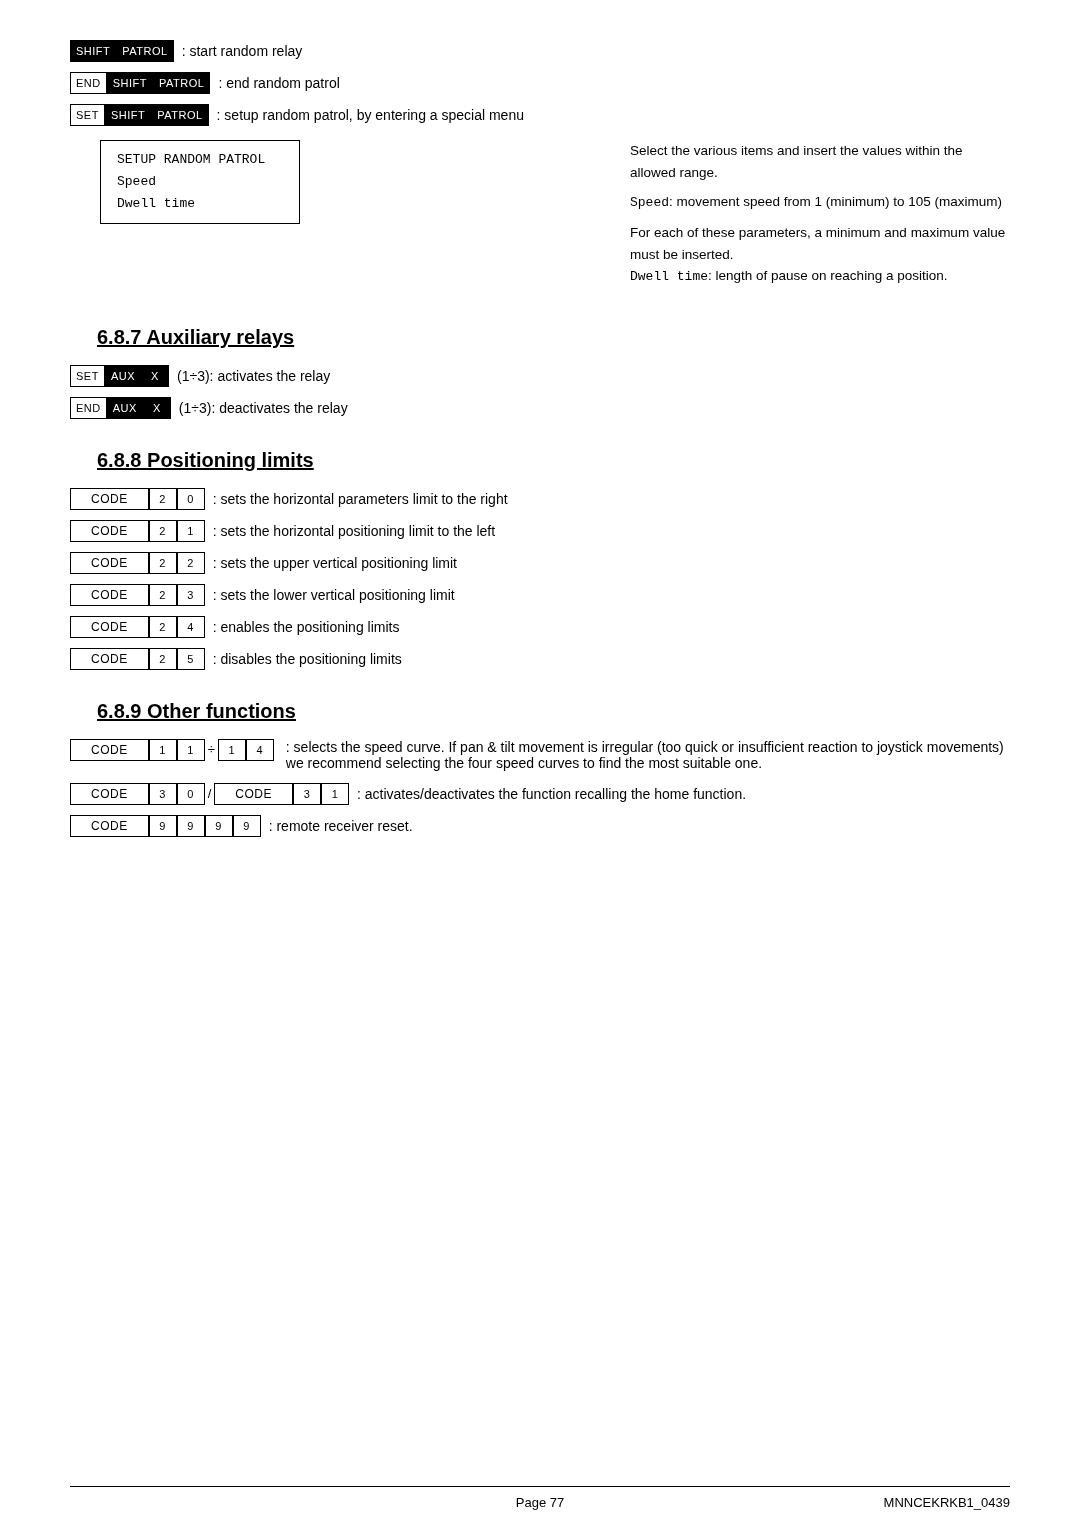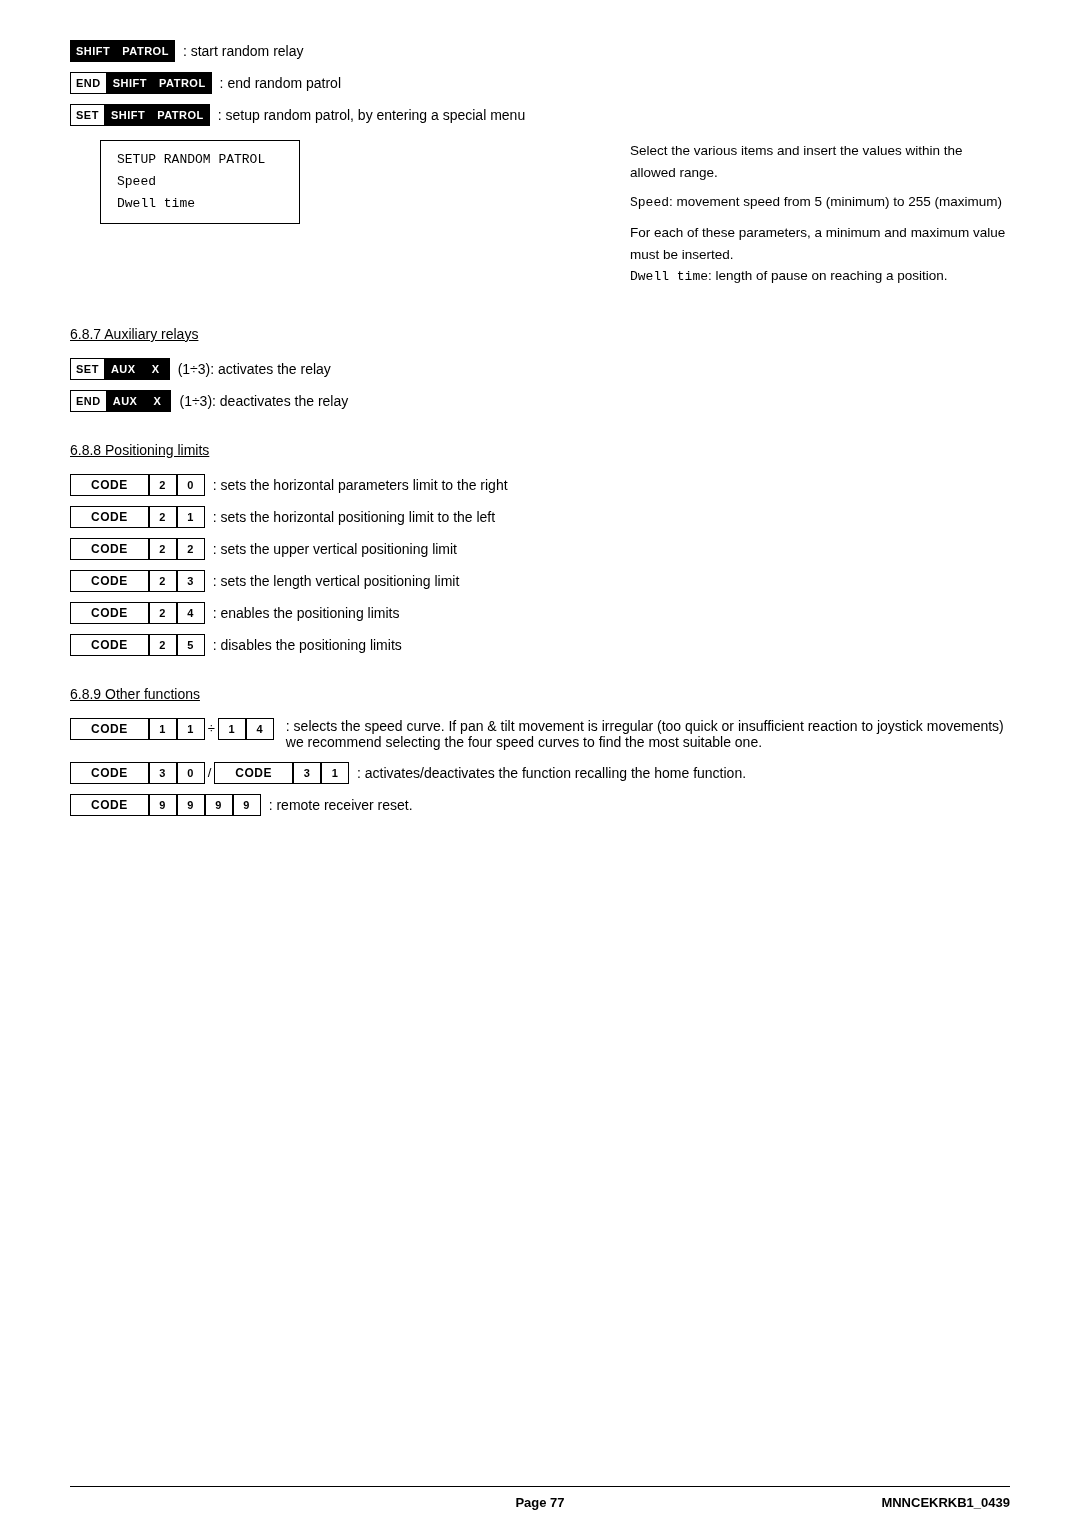--- a/index.html
+++ b/index.html
@@ -16,21 +16,21 @@
       padding: 40px 70px 80px 70px;
     }
 
     
     .key {
       display: inline-flex;
       align-items: center;
       justify-content: center;
       border: 1.5px solid #000;
       font-size: 11px;
-      font-weight: bold;
+      font-weight: normal;
       padding: 2px 5px;
       min-width: 28px;
       height: 22px;
       vertical-align: middle;
       background: #fff;
       letter-spacing: 0.5px;
     }
     .key-filled {
       background: #000;
       color: #fff;
@@ -42,24 +42,25 @@
       min-width: 34px;
     }
 
     
     .section-title-plain {
       font-size: 14px;
       font-weight: bold;
       margin-bottom: 14px;
     }
     .section-title-underline {
-      font-size: 14px;
-      font-weight: normal;
+      font-size: 20px;
+      font-weight: bold;
       text-decoration: underline;
       margin-bottom: 16px;
+      margin-left: 27px;
     }
 
     
     .cmd-row {
       display: flex;
       align-items: center;
       margin-bottom: 10px;
       flex-wrap: wrap;
     }
     .cmd-desc {
@@ -101,21 +102,20 @@
       bottom: 18px;
       left: 0;
       right: 0;
       display: flex;
       justify-content: center;
       align-items: center;
       font-size: 13px;
       border-top: 1px solid #000;
       padding-top: 8px;
       margin: 0 70px;
-      font-weight: bold;
     }
     .footer-left {
       position: absolute;
       left: 0;
     }
     .footer-right {
       position: absolute;
       right: 0;
     }
 
@@ -159,21 +159,21 @@
 
     <div class="setup-section">
       <div class="setup-box">
         <div>SETUP RANDOM PATROL</div>
         <div>  Speed</div>
         <div>  Dwell time</div>
       </div>
       <div class="setup-desc">
         <p style="margin-bottom:8px;">Select the various items and insert the values within the allowed range.</p>
         <p style="margin-bottom:8px;">
-          <span class="inline-mono">Speed</span><span>: movement speed from 5 (minimum) to 255 (maximum)</span>
+          <span class="inline-mono">Speed</span><span>: movement speed from 1 (minimum) to 105 (maximum)</span>
         </p>
         <p>For each of these parameters, a minimum and maximum value must be inserted.</p>
         <p style="margin-bottom:8px;">
           <span class="inline-mono">Dwell time</span><span>: length of pause on reaching a position.</span>
         </p>
       </div>
     </div>
   </div>
 
   <div class="section">
@@ -212,21 +212,21 @@
     <div class="cmd-row">
       <span class="key key-code">CODE</span>
       <span class="key">2</span>
       <span class="key">2</span>
       <span class="cmd-desc">: sets the upper vertical positioning limit</span>
     </div>
     <div class="cmd-row">
       <span class="key key-code">CODE</span>
       <span class="key">2</span>
       <span class="key">3</span>
-      <span class="cmd-desc">: sets the length vertical positioning limit</span>
+      <span class="cmd-desc">: sets the lower vertical positioning limit</span>
     </div>
     <div class="cmd-row">
       <span class="key key-code">CODE</span>
       <span class="key">2</span>
       <span class="key">4</span>
       <span class="cmd-desc">: enables the positioning limits</span>
     </div>
     <div class="cmd-row">
       <span class="key key-code">CODE</span>
       <span class="key">2</span>

